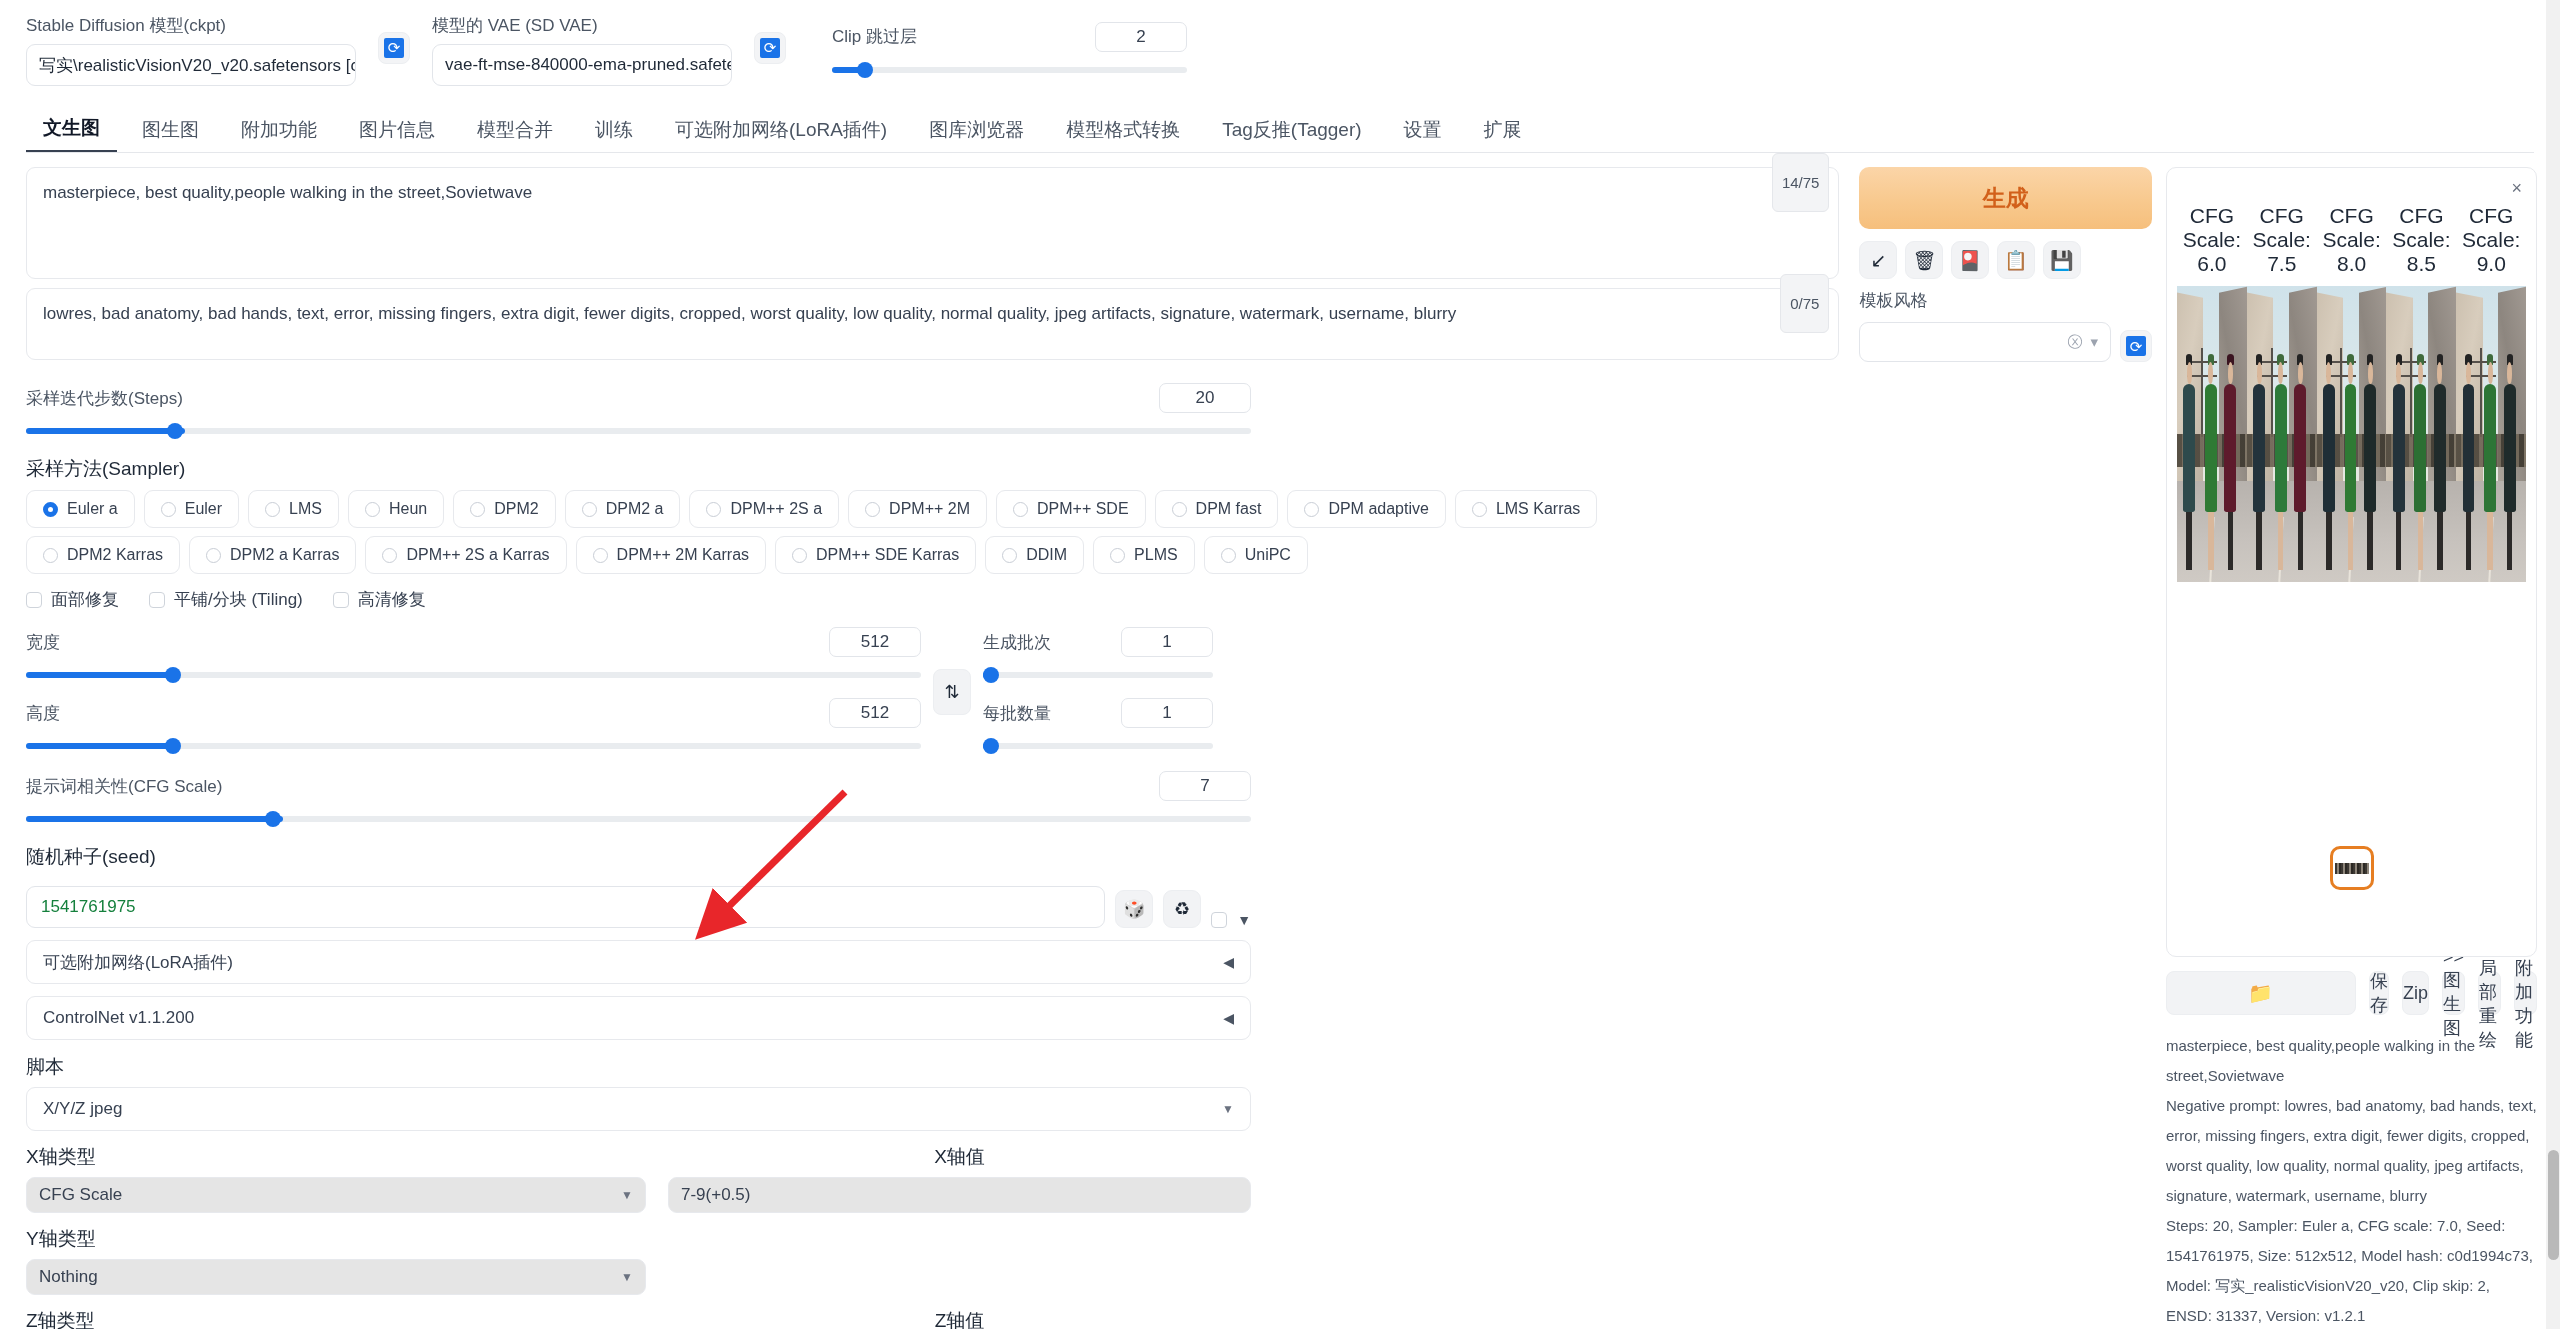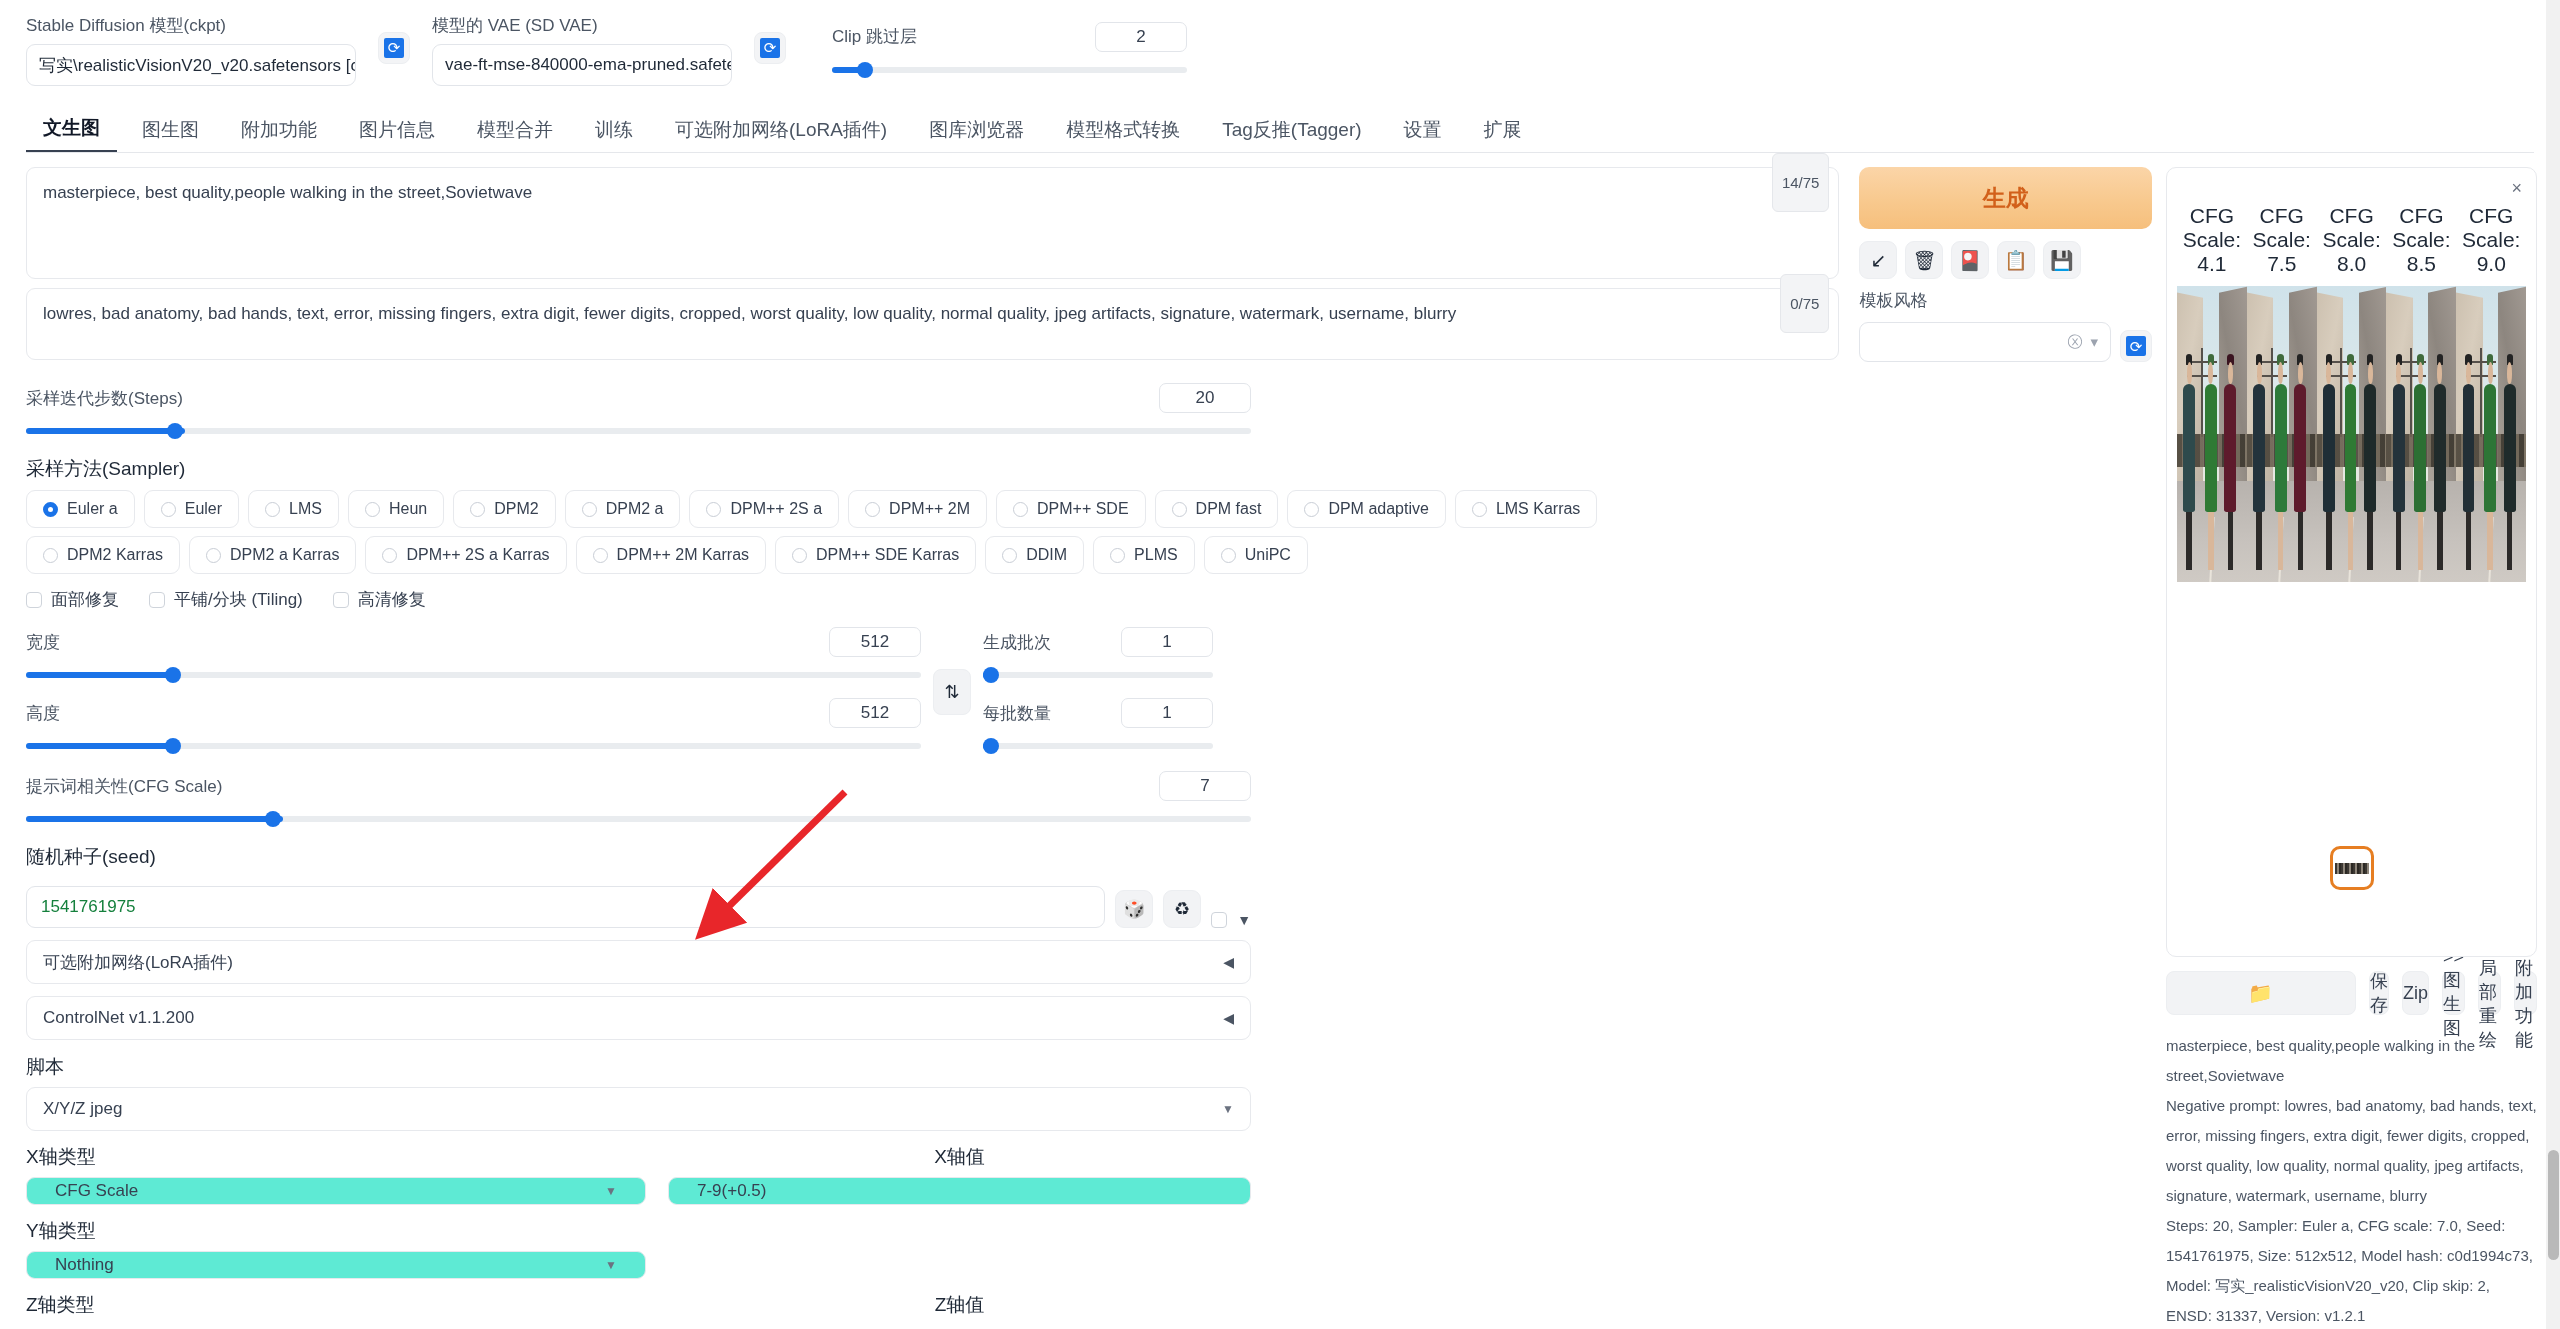--- a/index.html
+++ b/index.html
@@ -133,22 +133,22 @@
   .script-dd {
     height: 44px; border: 1px solid #e7e9ed; border-radius: 9px; background: #fff;
     display: flex; align-items: center; padding: 0 16px; font-size: 17px; color: #374151; margin-top: 7px;
   }
   .script-dd .caret { margin-left: auto; font-size: 12px; color:#6b7280; }
 
   .axisrow { display: flex; gap: 22px; margin-top: 13px; }
   .axis-type { width: 620px; }
   .axis-val  { flex: 1; text-align: center; }
   .inp {
-    height: 28px; border: 1px solid #e7e9ed; border-radius: 9px; background: #5eead4;
-    display: flex; align-items: center; padding: 0 28px; font-size: 17px; color: #374151; margin-top: 7px;
+    height: 36px; border: 1px solid #e7e9ed; border-radius: 9px; background: #e5e5e5;
+    display: flex; align-items: center; padding: 0 12px; font-size: 17px; color: #374151; margin-top: 7px;
   }
   .inp .caret { margin-left: auto; font-size: 12px; color:#6b7280; }
 
   
   .outpanel {
     border: 1px solid #e7e9ed; border-radius: 10px; background: #fff; height: 790px;
     position: relative; padding: 10px;
   }
   .closeX { position: absolute; right: 14px; top: 10px; font-size: 18px; color: #6b7280; }
   .gridwrap { margin-top: 26px; }
@@ -554,21 +554,21 @@
         </div>
       </div>
     </div>
 
     <div class="right">
       <div class="outpanel">
         <div class="closeX">×</div>
 
         <div class="gridwrap">
           <div class="cfg-labels">
-            <div class="cfg-label">CFG Scale: 4.1</div>
+            <div class="cfg-label">CFG Scale: 6.0</div>
             <div class="cfg-label">CFG Scale: 7.5</div>
             <div class="cfg-label">CFG Scale: 8.0</div>
             <div class="cfg-label">CFG Scale: 8.5</div>
             <div class="cfg-label">CFG Scale: 9.0</div>
           </div>
 
           <div class="imgstrip">
             <div class="cell">
               <div class="sky"></div>
                 <div class="bldgL"></div>

